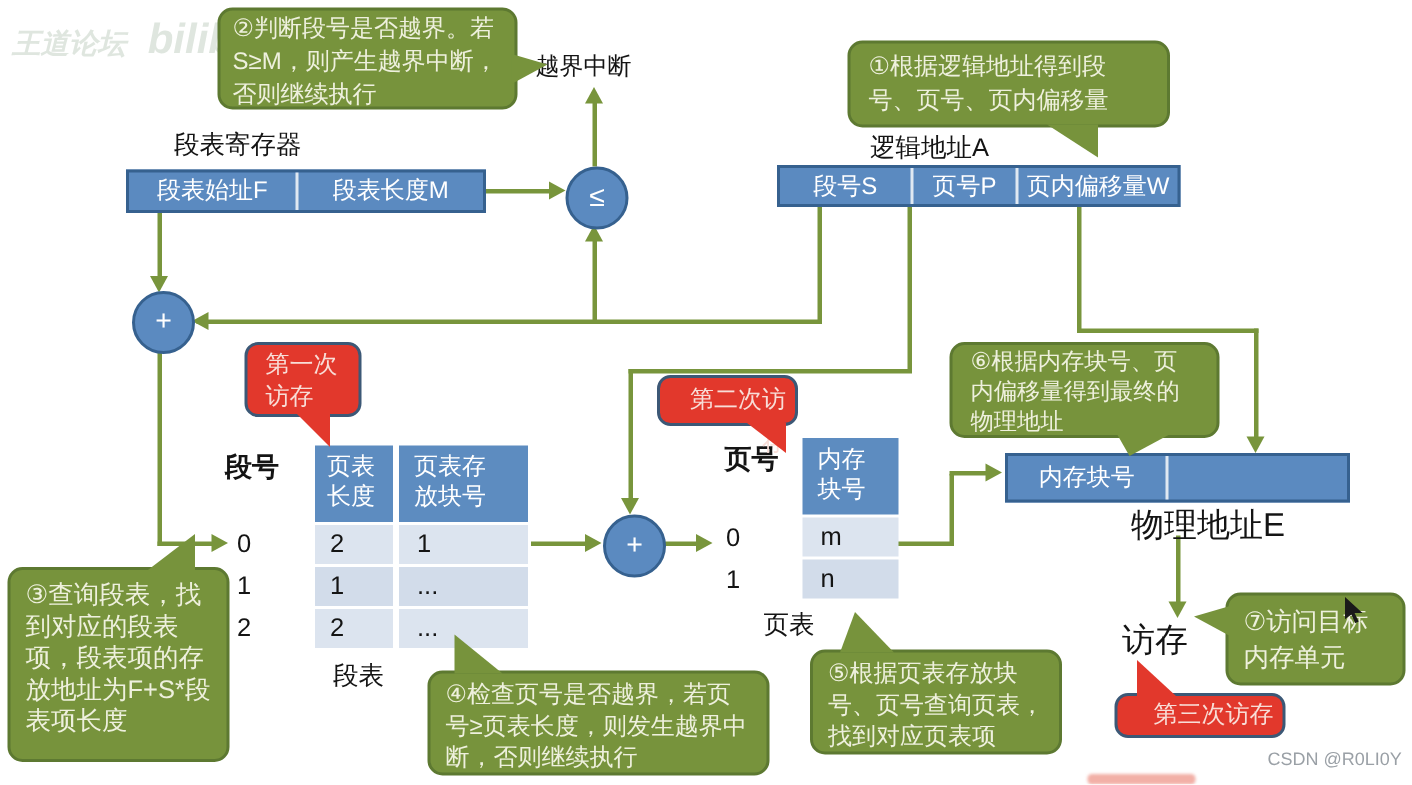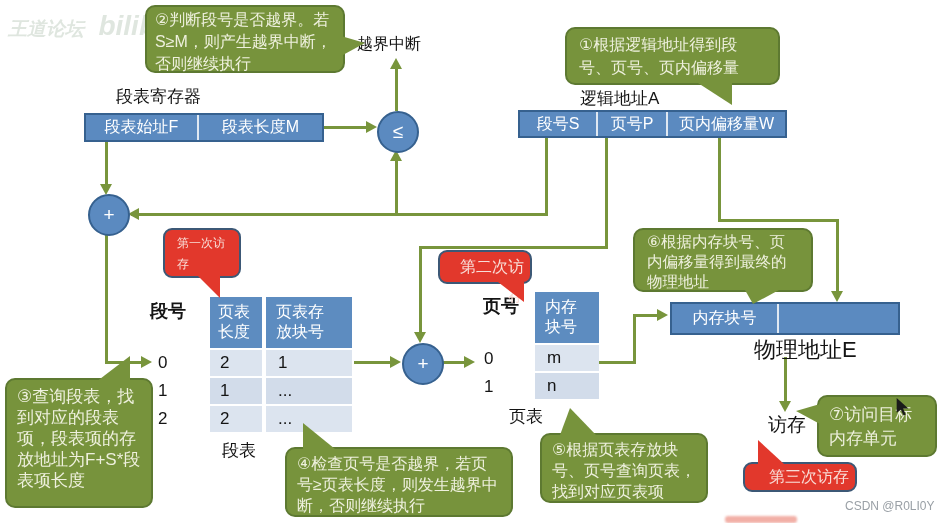--- a/index.html
+++ b/index.html
@@ -105,21 +105,21 @@
 
   <div class="lbl" style="left:116px;top:85px;font-size:17px;">段表寄存器</div>
   <div class="bar" style="left:50px;top:113px;width:240px;height:29px;margin-left:34px;">
     <div class="cell" style="width:111px;">段表始址F</div>
     <div class="div"></div>
     <div class="cell" style="flex:1;">段表长度M</div>
   </div>
 
   <div class="lbl" style="left:580px;top:87px;font-size:17px;">逻辑地址A</div>
   <div class="bar" style="left:518px;top:110px;width:269px;height:28px;">
-    <div class="cell" style="width:76px;">段号S</div>
+    <div class="cell" style="width:87px;">段号S</div>
     <div class="div"></div>
     <div class="cell" style="width:68px;">页号P</div>
     <div class="div"></div>
     <div class="cell" style="flex:1;text-align:right;">页内偏移量W</div>
   </div>
 
   <div class="lbl" style="left:357px;top:34px;font-size:16px;">越界中断</div>
 
   <div class="op" style="left:377px;top:111px;">≤</div>
   <div class="op" style="left:88px;top:194px;">+</div>
@@ -145,21 +145,21 @@
 
   <div class="gc" style="left:817px;top:395px;width:120px;height:62px;font-size:17px;line-height:24px;padding:6px 10px;">⑦访问目标内存单元
     <span class="cursor-icon">
       <svg width="13" height="18" viewBox="0 0 11 17">
           <path d="M0,0 L0,14 L4,11 L6.5,16.5 L8.6,15.5 L6,10 L11,10 Z" fill="#1a1a1a"></path>
         </svg>
     </span>
   </div>
   <div class="tail" style="left:796px;top:404px;border-right:24px solid #77933c;border-top:7px solid transparent;border-bottom:13px solid transparent;"></div>
 
-  <div class="rc" style="left:163px;top:228px;width:78px;height:50px;font-size:12px;line-height:21px;padding:3px 12px;text-align:left;">第一次访存</div>
+  <div class="rc" style="left:163px;top:228px;width:78px;height:50px;font-size:16px;line-height:21px;padding:3px 12px;text-align:left;">第一次访存</div>
   <div class="tail" style="left:198px;top:276px;border-top:22px solid #e2382c;border-left:22px solid transparent;"></div>
 
   <div class="rc" style="left:438px;top:250px;width:94px;height:34px;font-size:16px;line-height:29px;padding:0 6px;">第二次访存</div>
   <div class="tail" style="left:498px;top:282px;border-top:20px solid #e2382c;border-left:26px solid transparent;"></div>
 
   <div class="rc" style="left:743px;top:462px;width:114px;height:30px;font-size:16px;line-height:25px;padding:0 6px;">第三次访存</div>
   <div class="tail" style="left:758px;top:440px;border-bottom:24px solid #e2382c;border-right:26px solid transparent;"></div>
 
   <div class="lbl" style="left:150px;top:299px;font-size:18px;font-weight:bold;">段号</div>
   <div class="thead" style="left:266px;top:297px;width:86px;height:51px;padding:5px 16px 0 10px;">页表存放块号</div>
@@ -188,15 +188,15 @@
   <div class="trow alt" style="left:535px;top:373px;width:64px;height:26px;padding-left:12px;">n</div>
 
   <div class="lbl" style="left:509px;top:405px;font-size:17px;">页表</div>
 
   <div class="bar" style="left:670px;top:302px;width:230px;height:33px;">
     <div class="cell" style="width:105px;">内存块号</div>
     <div class="div"></div>
   </div>
   <div class="lbl" style="left:754px;top:335px;font-size:22px;">物理地址E</div>
 
-  <div class="lbl" style="left:768px;top:412px;font-size:19px;">访存</div>
+  <div class="lbl" style="left:748px;top:412px;font-size:22px;">访存</div>
 
 </div>
 
 </body></html>

